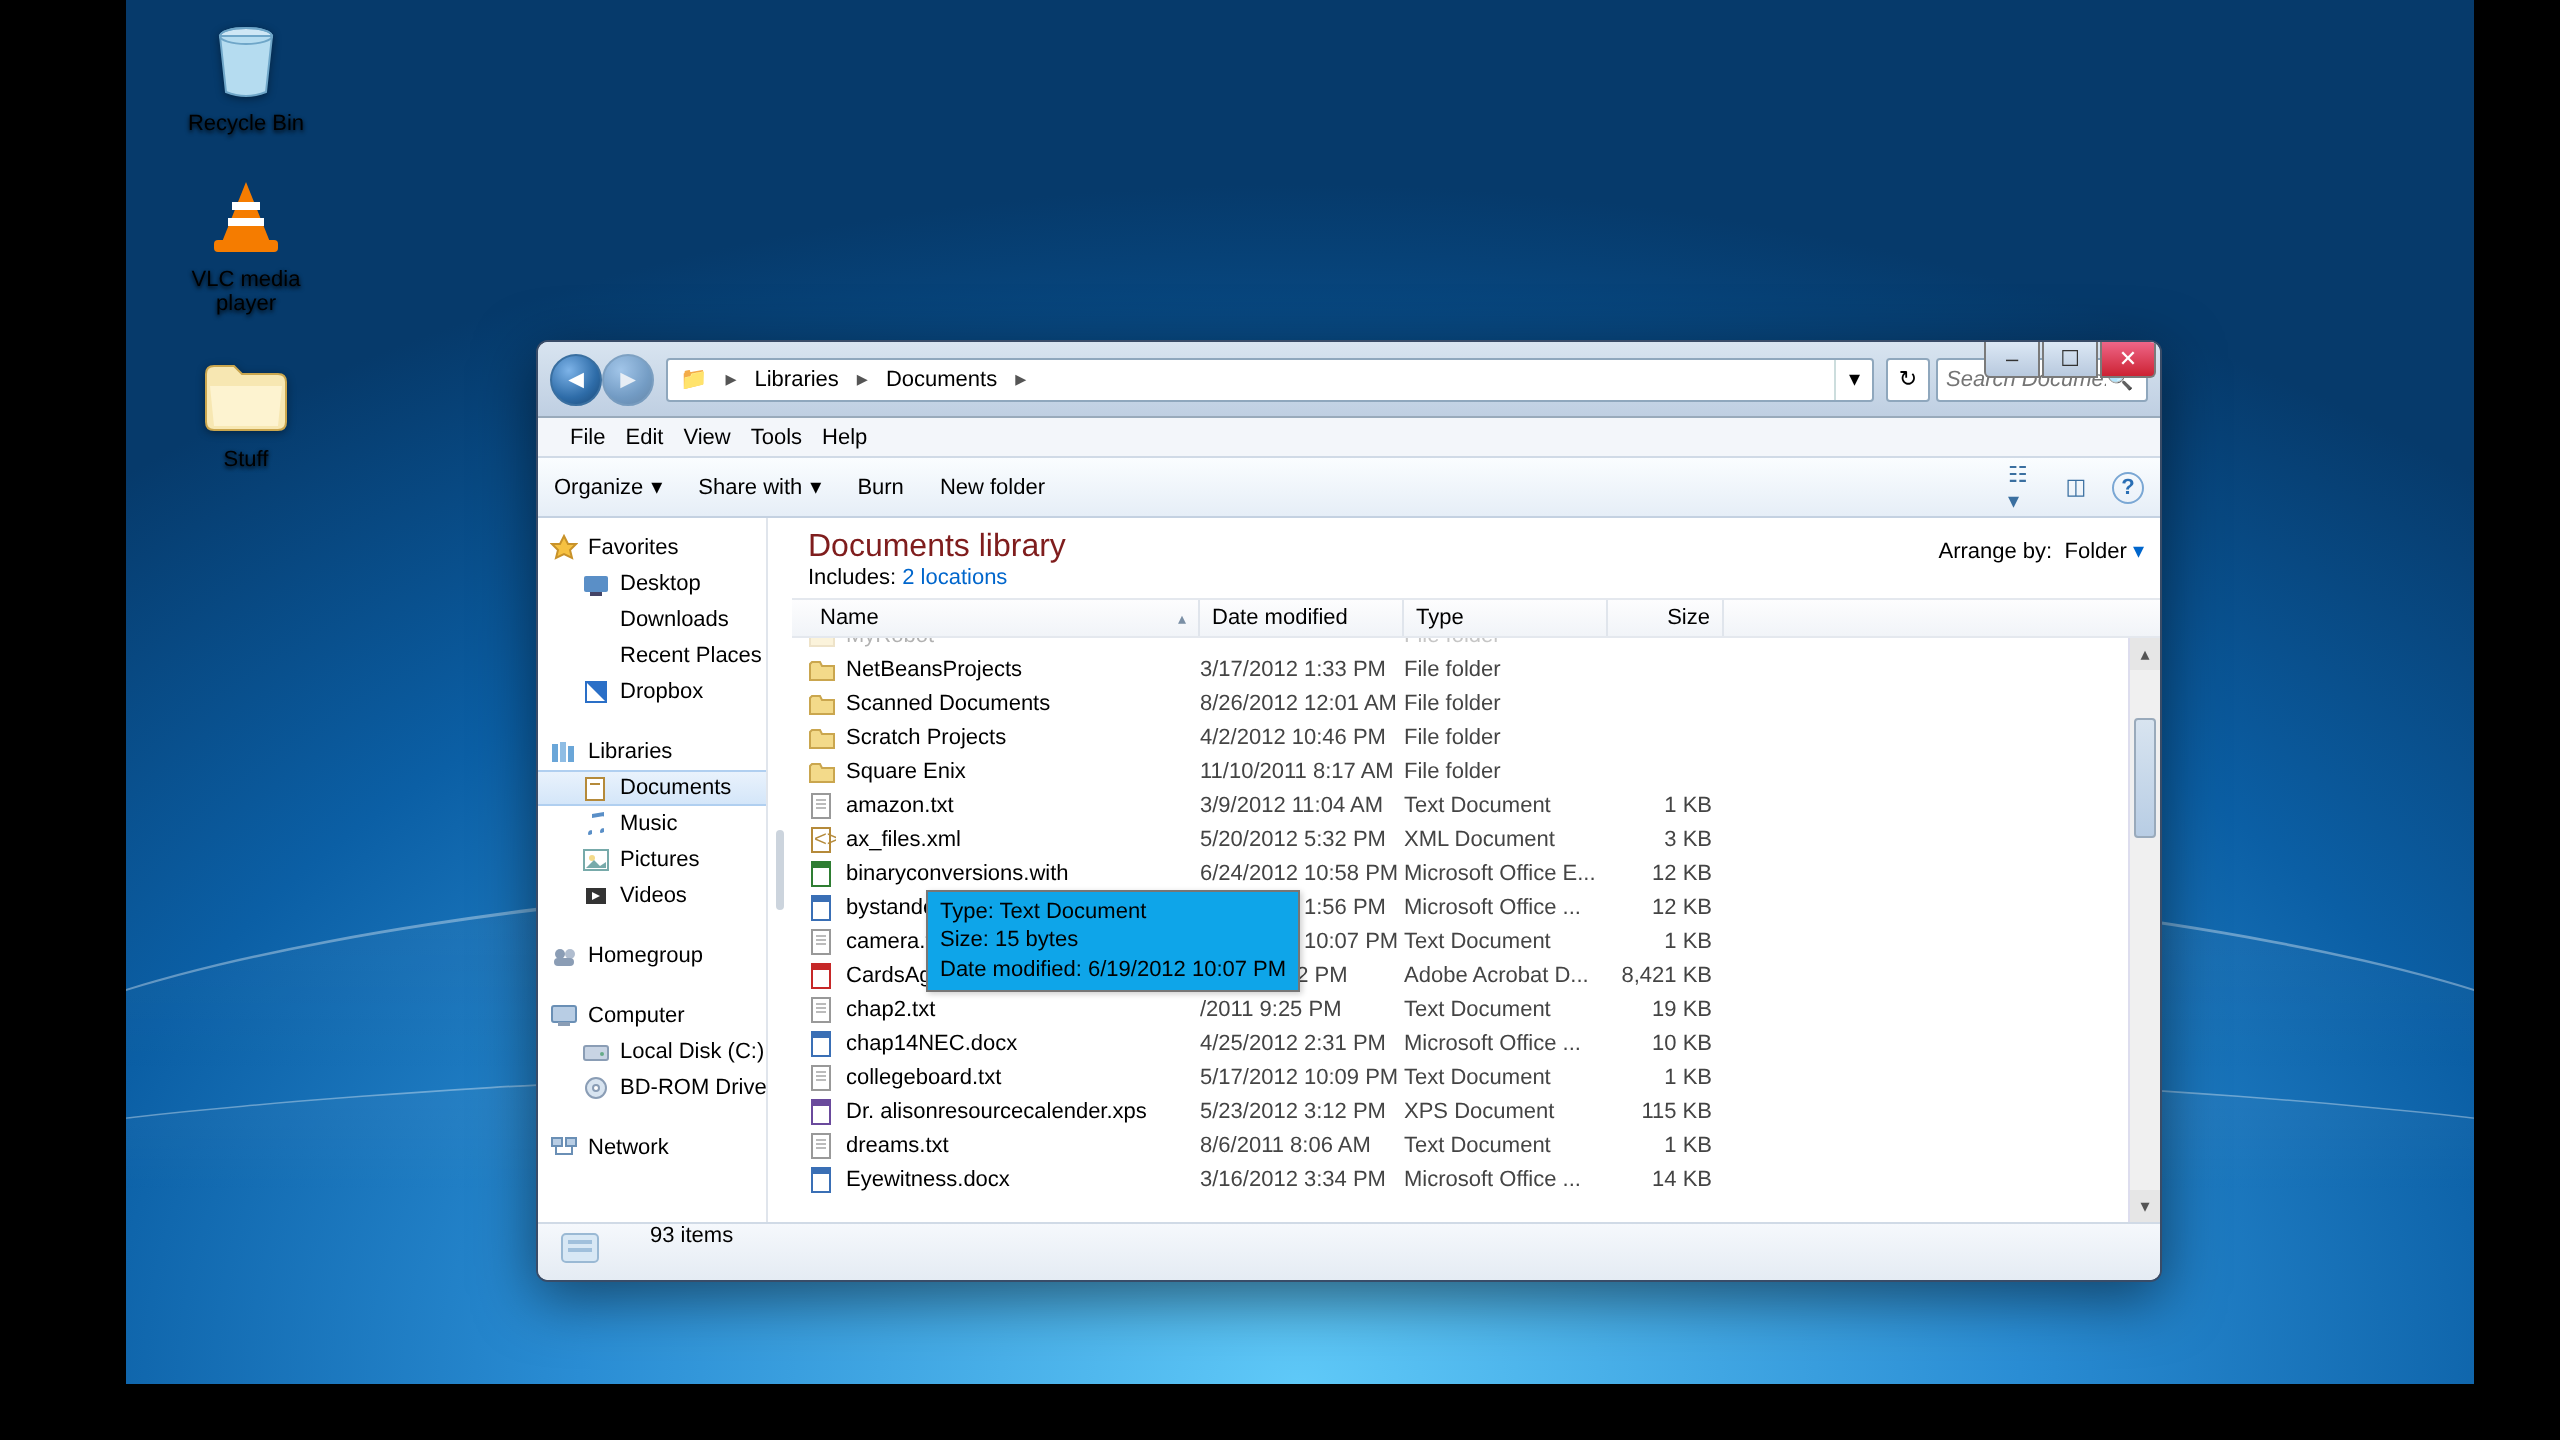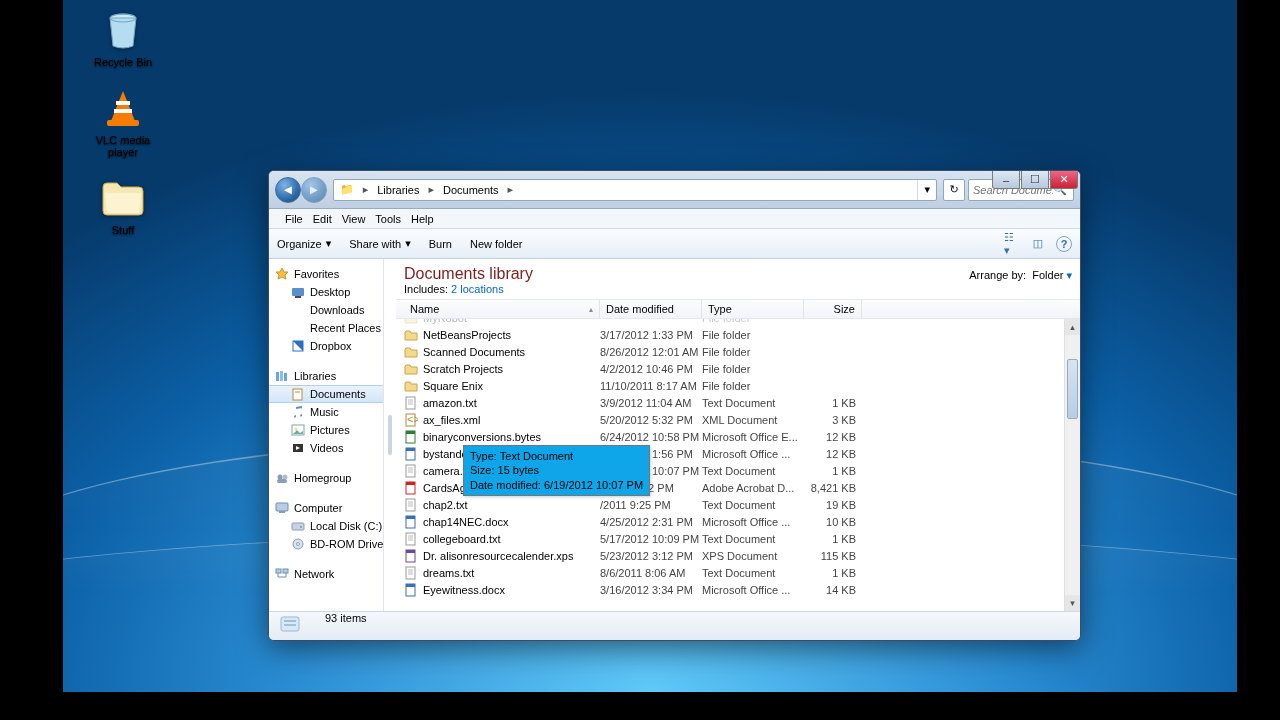--- a/index.html
+++ b/index.html
@@ -420,21 +420,21 @@
               <div class="sz">3 KB</div>
             </div>
             <div class="row">
               <div class="nm">
                 <span class="ico">
                   <svg width="14" height="14">
                     <rect x="2" y="1" width="9" height="12" fill="#fff" stroke="#2e7d32"></rect>
                     <rect x="2" y="1" width="9" height="3" fill="#2e7d32"></rect>
                   </svg>
                 </span>
-                <span>binaryconversions.bytes</span>
+                <span>binaryconversions.with</span>
               </div>
               <div class="dt">6/24/2012 10:58 PM</div>
               <div class="ty">Microsoft Office E...</div>
               <div class="sz">12 KB</div>
             </div>
             <div class="row">
               <div class="nm">
                 <span class="ico">
                   <svg width="14" height="14">
                     <rect x="2" y="1" width="9" height="12" fill="#fff" stroke="#3a6fb5"></rect>

